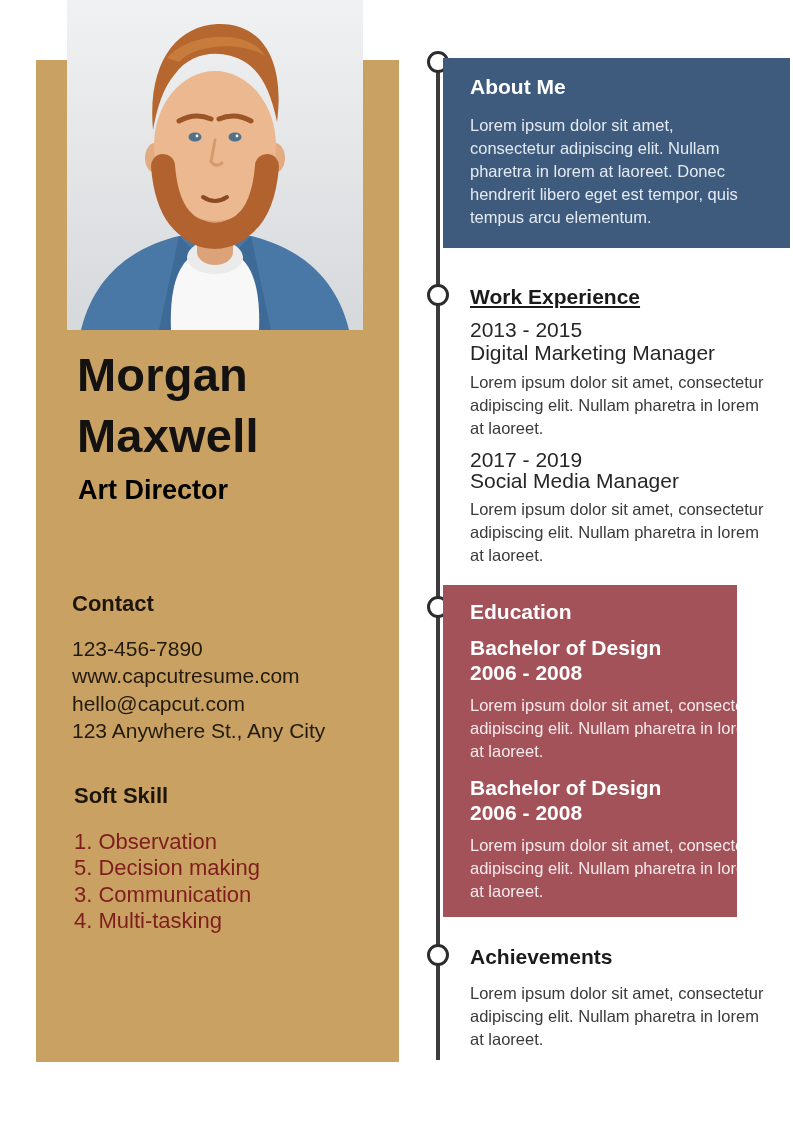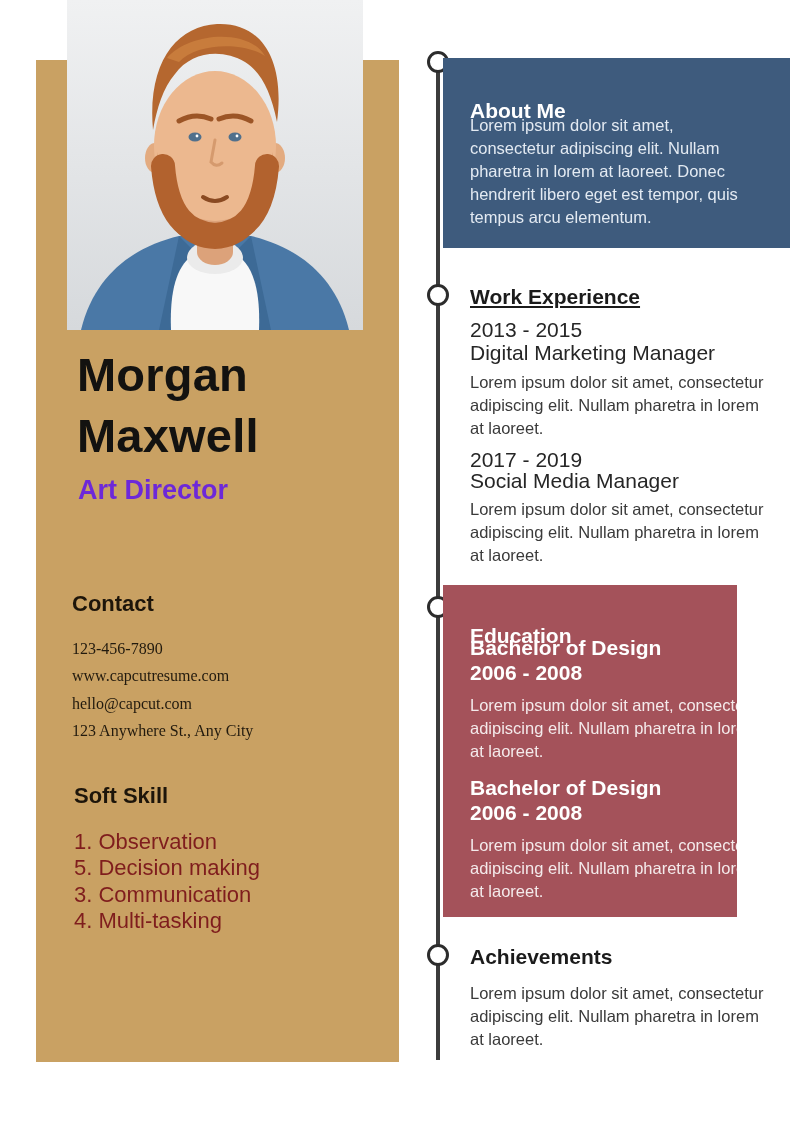--- a/index.html
+++ b/index.html
@@ -10,40 +10,40 @@
   }
   .abs { position:absolute; }
 
   
   .sidebar { left:36px; top:60px; width:363px; height:1002px; background:#c9a163; }
   .photo   { left:67px; top:0; width:296px; height:330px; }
   .photo svg { display:block; width:100%; height:100%; }
 
   .name { left:77px; top:344px; font-size:47px; line-height:61px; font-weight:700;
           color:#131210; letter-spacing:0.2px; }
-  .job-title { left:78px; top:475px; font-size:27px; font-weight:600; color:#6d28d9; }
+  .job-title { left:78px; top:475px; font-size:27px; font-weight:600; color:#000000; }
 
   .side-heading { font-size:22px; font-weight:700; color:#1d150a; }
   .contact-heading { left:72px; top:591px; }
-  .contact-list { left:72px; top:635px; font-size:16px; line-height:27.4px; color:#221a0e;font-family:Liberation Serif, serif; }
+  .contact-list { left:72px; top:635px; font-size:21px; line-height:27.4px; color:#221a0e; }
   .skill-heading { left:74px; top:783px; }
   .skill-list { left:74px; top:829px; font-size:22px; line-height:26.4px; color:#7f1d1d; }
 
   
   .timeline-line { left:436px; top:62px; width:4px; height:998px; background:#3c3c3c; }
   .node { width:22px; height:22px; border:3px solid #2c2c2c; border-radius:50%;
           background:#ffffff; left:427px; }
   .node1 { top:51px; } .node2 { top:284px; } .node3 { top:596px; } .node4 { top:944px; }
 
   
   .box-about { left:443px; top:58px; width:347px; height:190px; background:#3e5b7d; }
   .box-edu   { left:443px; top:585px; width:294px; height:332px; background:#a4525a; }
 
   .sec-heading { font-size:21px; font-weight:700; color:#1b1b1b; }
-  .sec-heading.white { color:#ffffff;margin-top:24px; }
+  .sec-heading.white { color:#ffffff; }
   .para { font-size:16.5px; line-height:23px; white-space:pre-line; }
   .para.dark  { color:#3a3a3a; }
   .para.blue-light { color:#e3eaf2; }
   .para.red-light  { color:rgba(255,255,255,0.88); }
 
   .sub { font-size:21px; line-height:22px; }
   .sub.dark  { color:#262626; }
   .sub.white { color:#ffffff; font-weight:600; }
 
   

